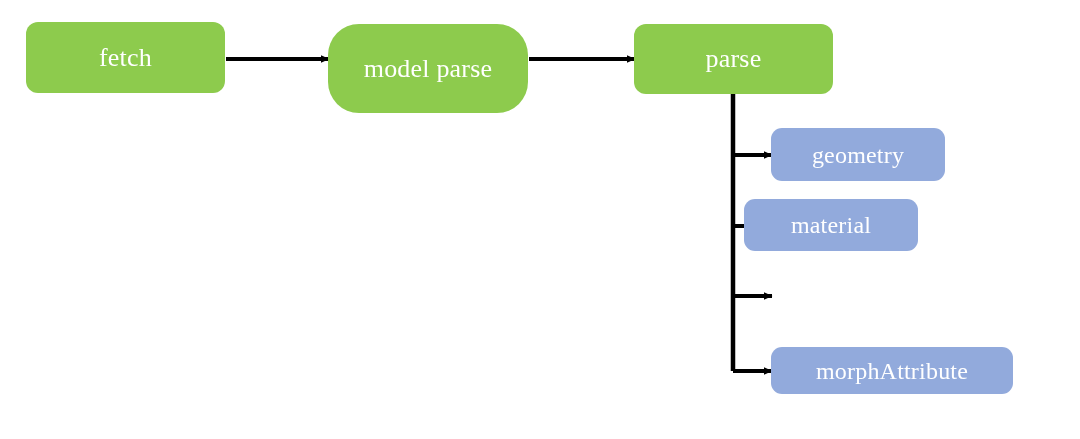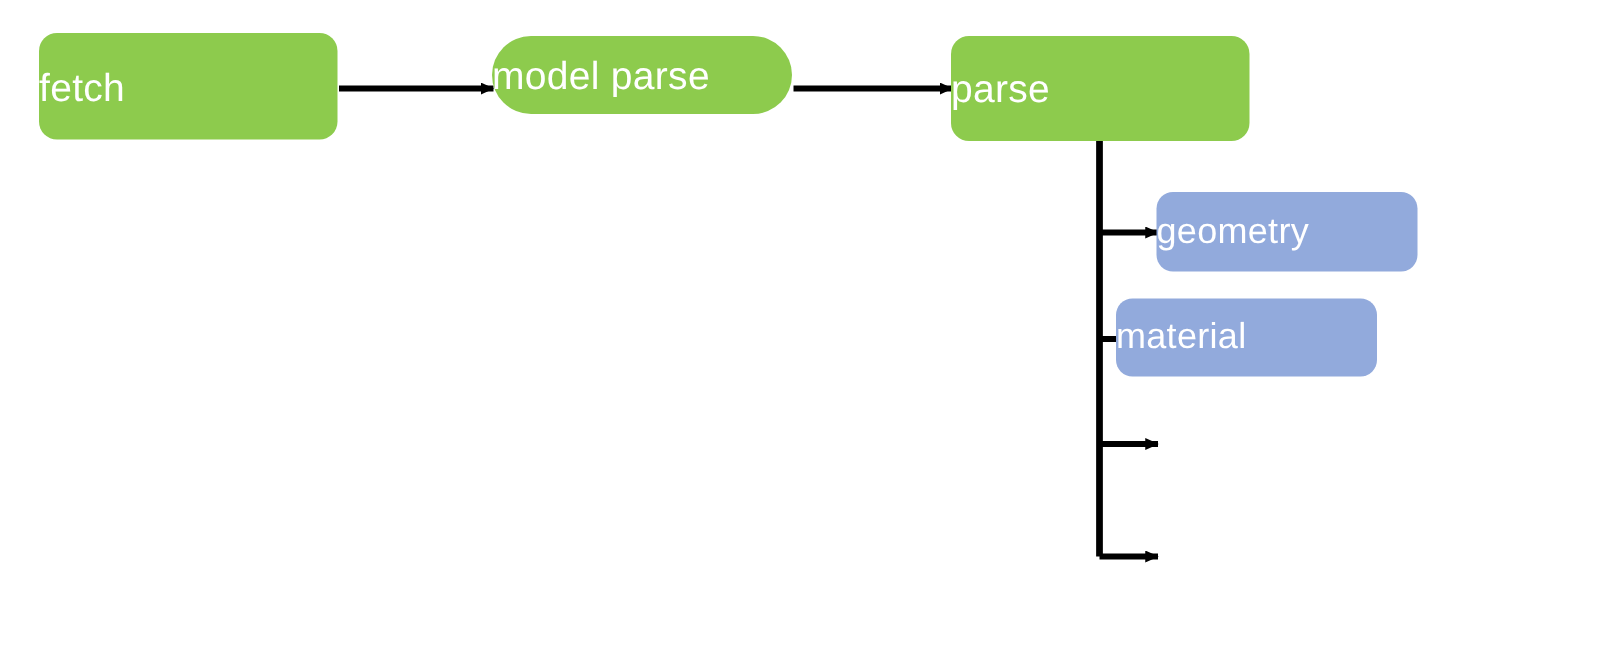--- a/index.html
+++ b/index.html
@@ -14,23 +14,23 @@
     position: relative;
     width: 1080px;
     height: 439px;
     background: #ffffff;
     overflow: hidden;
   }
   .node {
     position: absolute;
     display: flex;
     align-items: center;
-    justify-content: flex-start;
+    justify-content: center;
     color: #ffffff;
-    font-family: Liberation Sans, sans-serif;
+    font-family: Liberation Serif, serif;
     font-weight: 400;
     letter-spacing: 0.2px;
     box-sizing: border-box;
     -webkit-font-smoothing: antialiased;
   }
   .node-stage {
     background: #8DCB4D;
     border-radius: 12px;
     font-size: 26px;
   }
@@ -74,31 +74,34 @@
     <line x1="733" y1="155" x2="772" y2="155" stroke="#000000" stroke-width="4" marker-end="url(#arrowhead)"></line>
     <line x1="733" y1="226" x2="772" y2="226" stroke="#000000" stroke-width="4" marker-end="url(#arrowhead)"></line>
     <line x1="733" y1="296" x2="772" y2="296" stroke="#000000" stroke-width="4" marker-end="url(#arrowhead)"></line>
     <line x1="733" y1="371" x2="772" y2="371" stroke="#000000" stroke-width="4" marker-end="url(#arrowhead)"></line>
   </svg>
 
   <div class="node node-stage" style="left:26px; top:22px; width:199px; height:71px;">
     <span class="node-label">fetch</span>
   </div>
 
-  <div class="node node-stage" style="left:328px; top:24px; width:200px; height:52px;border-radius:31px;">
+  <div class="node node-stage" style="left:328px; top:24px; width:200px; height:89px;border-radius:31px;">
     <span class="node-label">model parse</span>
   </div>
 
   <div class="node node-stage" style="left:634px; top:24px; width:199px; height:70px;">
     <span class="node-label">parse</span>
   </div>
 
   <div class="node node-sub" style="left:771px; top:128px; width:174px; height:53px;">
     <span class="node-label">geometry</span>
   </div>
 
   <div class="node node-sub" style="left:744px; top:199px; width:174px; height:52px;">
     <span class="node-label">material</span>
   </div>
 
 
+  <div class="node node-sub" style="left:771px; top:347px; width:242px; height:47px;">
+    <span class="node-label">morphAttribute</span>
+  </div>
 
 </div>
 
 </body></html>

